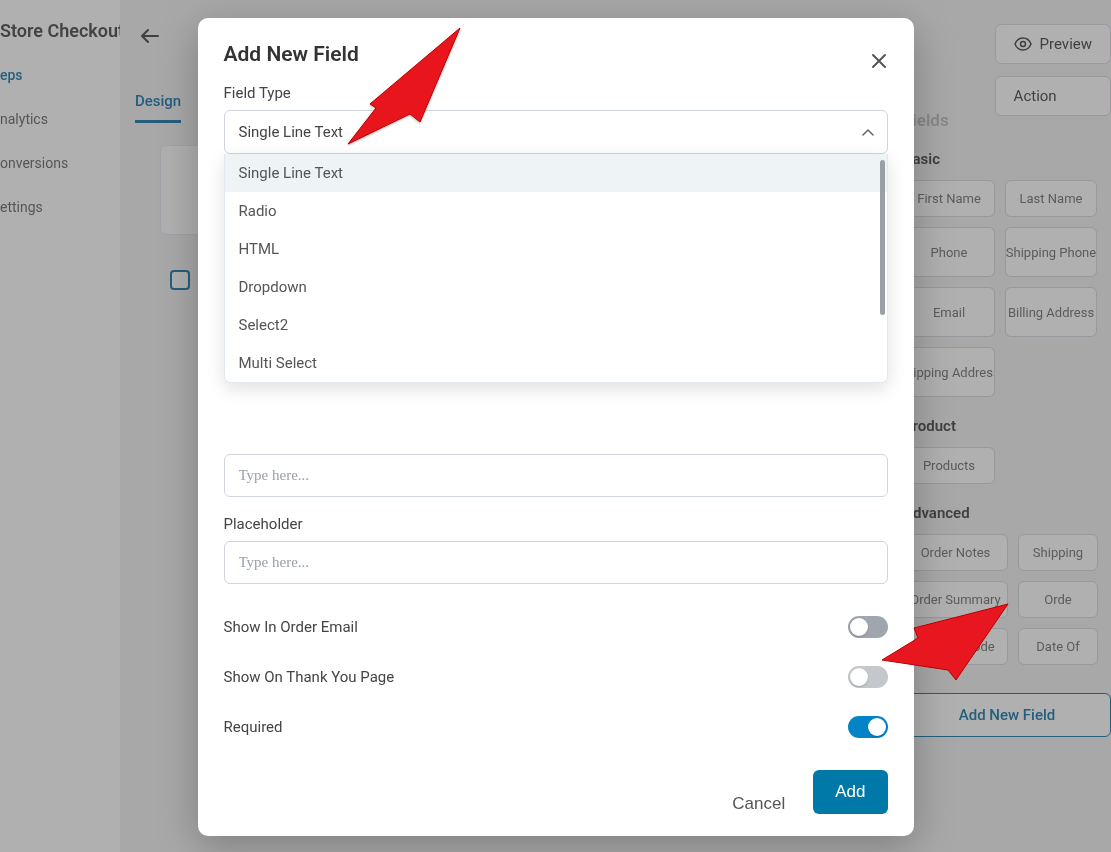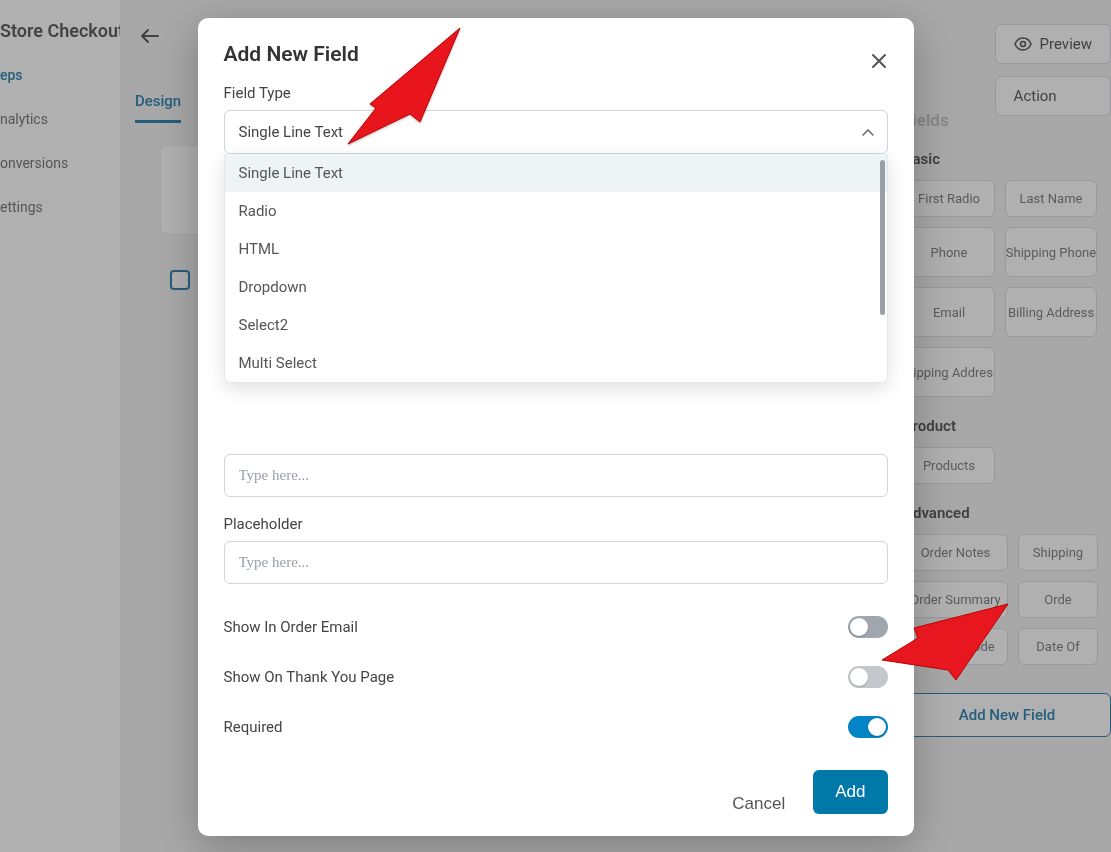--- a/index.html
+++ b/index.html
@@ -212,21 +212,21 @@
   </div>
 
   <div class="bg-content-box"></div>
   <div class="bg-small-checkbox"></div>
 
   <div class="bg-right-panel">
     <div class="rp-heading-faint" style="opacity:0.35">Fields</div>
 
     <div class="rp-section-title">Basic</div>
     <div class="rp-chips">
-      <div class="rp-chip" style="width:92px">First Radio</div>
+      <div class="rp-chip" style="width:92px">First Name</div>
       <div class="rp-chip" style="width:92px">Last Name</div>
       <div class="rp-chip" style="width:92px">Phone</div>
       <div class="rp-chip" style="width:92px;height:50px">Shipping Phone</div>
       <div class="rp-chip" style="width:92px">Email</div>
       <div class="rp-chip" style="width:92px;height:50px">Billing Address</div>
       <div class="rp-chip" style="width:92px;height:50px">Shipping Address</div>
     </div>
 
     <div class="rp-section-title">Product</div>
     <div class="rp-chips">

